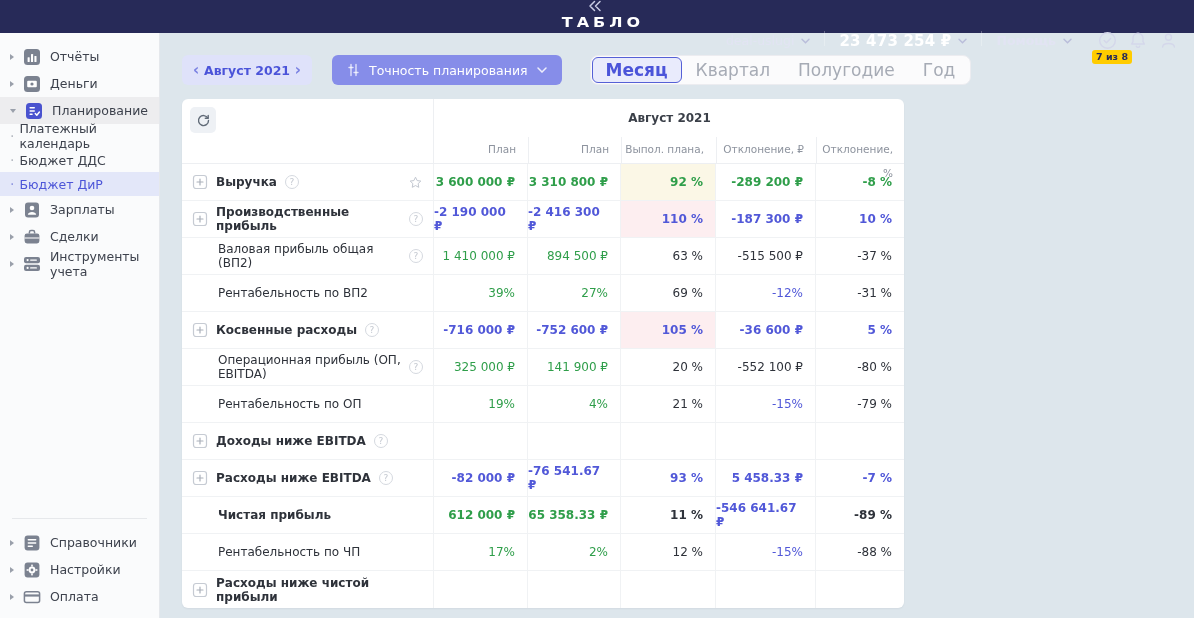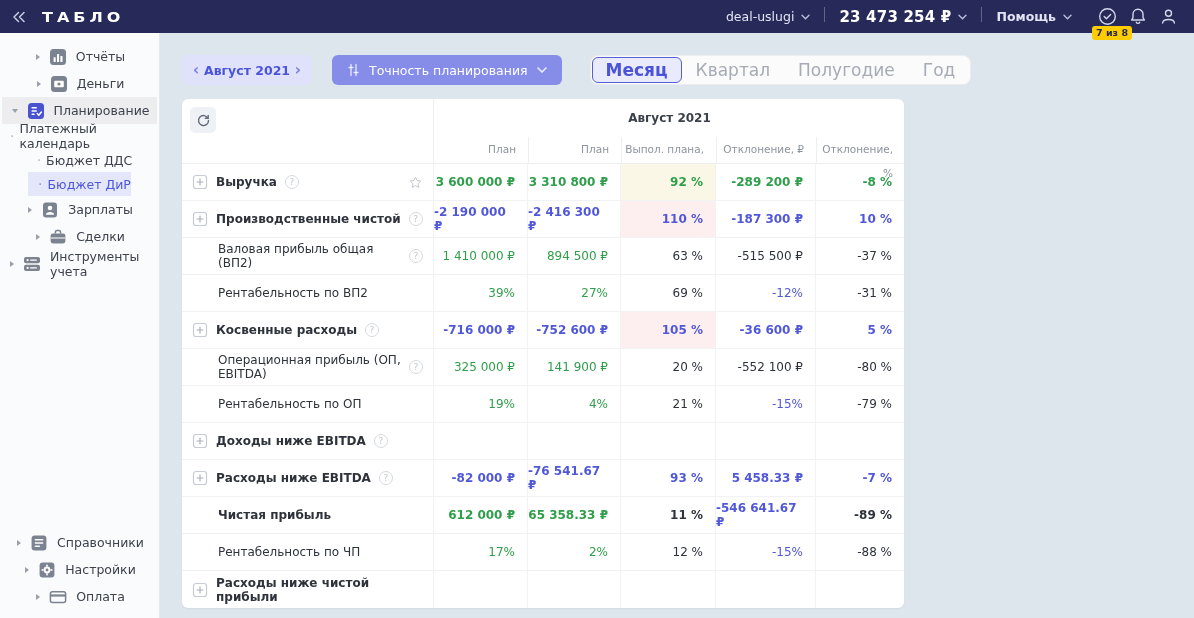--- a/index.html
+++ b/index.html
@@ -1,37 +1,37 @@
 <!DOCTYPE html>
 <html><head>
 <meta charset="utf-8">
 <style>
   * { margin:0; padding:0; box-sizing:border-box; }
   html,body { width:1194px; height:618px; overflow:hidden;
     font-family:"DejaVu Sans","Liberation Sans",sans-serif; background:#dde6ec; }
 
   
   .topbar { height:33px; background:#272a58; display:flex; align-items:center;
-    padding:0 16px 0 12px; color:#fff; position:relative; z-index:5; }
+    padding:0 16px 0 12px; color:#fff; position:relative; z-index:5;flex-direction:column; }
   .collapse { display:flex; align-items:center; cursor:pointer; }
   .logo { font-weight:800; letter-spacing:4px; font-size:16px; margin-left:16px;
     color:#fff; transform:scaleY(.92); }
   .topbar-right { margin-left:auto; display:flex; }
   .tb-item { display:flex; align-items:center; gap:7px; padding:0 14px;
     font-size:12.5px; color:#e2e4f3; cursor:pointer; white-space:nowrap; }
   .tb-item.balance { font-size:15px; font-weight:700; color:#fff; letter-spacing:.2px; }
   .tb-divider { width:1px; height:15px; background:rgba(255,255,255,.28); }
   .tb-icon { position:relative; margin-left:12px; display:flex; align-items:center; cursor:pointer; }
   .badge { position:absolute; top:19px; left:-6px; background:#ffcc00; color:#272a58;
     font-size:9.5px; font-weight:700; padding:1px 4px 2px; border-radius:3px; white-space:nowrap; }
 
   
   .page { display:flex; height:585px; }
   .sidebar { width:160px; background:#fafbfc; border-right:1px solid #e5e8ec;
-    display:flex; flex-direction:column; padding:10px 0 8px; font-size:12.5px; color:#3d424d;align-items:center; }
+    display:flex; flex-direction:column; padding:10px 0 8px; font-size:12.5px; color:#3d424d; }
   .side-item { height:27px; display:flex; align-items:center; padding:0 8px 0 10px;
     gap:9px; cursor:pointer; flex:none; }
   .side-item.active-bg { background:#ededef; }
   .caret { width:0; height:0; border-left:4px solid #9aa0ab;
     border-top:3.5px solid transparent; border-bottom:3.5px solid transparent; flex:none; }
   .caret.open { border-left:3.5px solid transparent; border-right:3.5px solid transparent;
     border-top:4px solid #9aa0ab; border-bottom:none; }
   .side-icon { width:18px; height:18px; flex:none; display:flex; }
   .sub-item { height:24px; display:flex; align-items:center; padding-left:10px;
     gap:5px; cursor:pointer; color:#3d424d; flex:none; }
@@ -346,21 +346,21 @@
             <div class="vcell c4 c-green">-8 %</div>
           </div>
           <div class="trow bold">
             <div class="ncell">
               <span class="expand">
                 <svg width="16" height="16" viewBox="0 0 16 16">
                   <rect x="1.5" y="1.5" width="13" height="13" rx="2.5" fill="none" stroke="#c6cbd3" stroke-width="1.2"></rect>
                   <path d="M8 5v6M5 8h6" stroke="#aab0ba" stroke-width="1.2" stroke-linecap="round"></path>
                 </svg>
               </span>
-              <span class="rname">Производственные чистой</span>
+              <span class="rname">Производственные прибыль</span>
               <span class="help">?</span>
             </div>
             <div class="vcell c0 c-purple">-2 190 000 ₽</div>
             <div class="vcell c1 c-purple">-2 416 300 ₽</div>
             <div class="vcell c2 c-purple bg-pink">110 %</div>
             <div class="vcell c3 c-purple">-187 300 ₽</div>
             <div class="vcell c4 c-purple">10 %</div>
           </div>
           <div class="trow lvl1">
             <div class="ncell">

